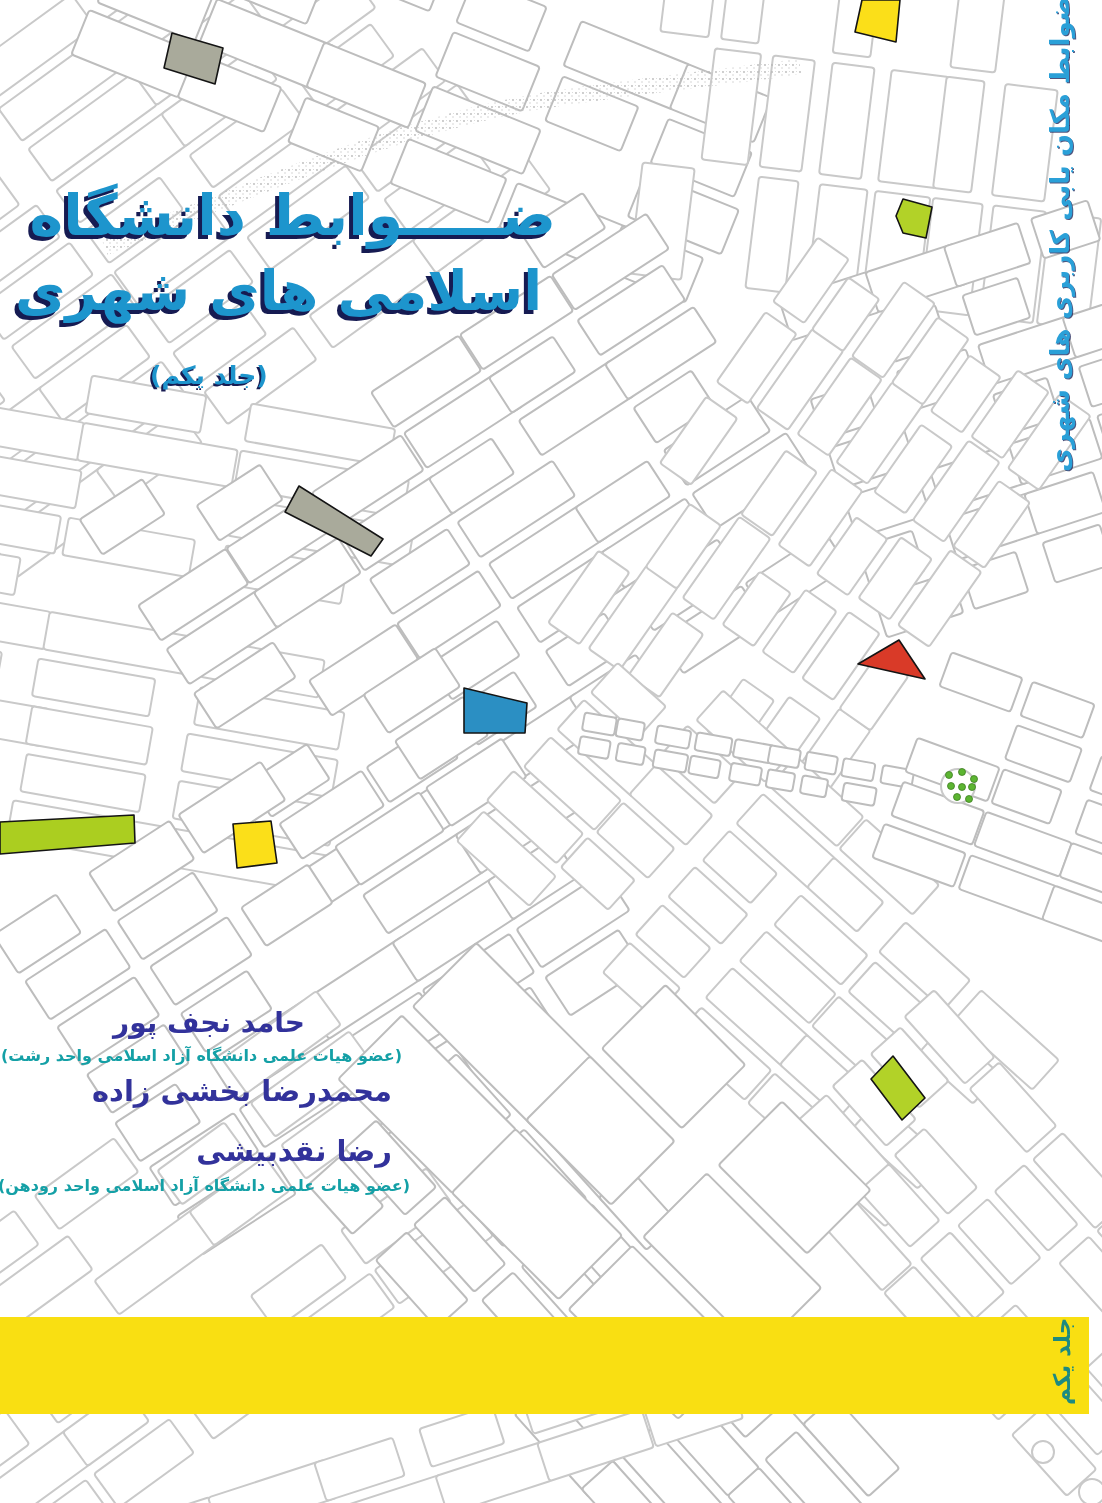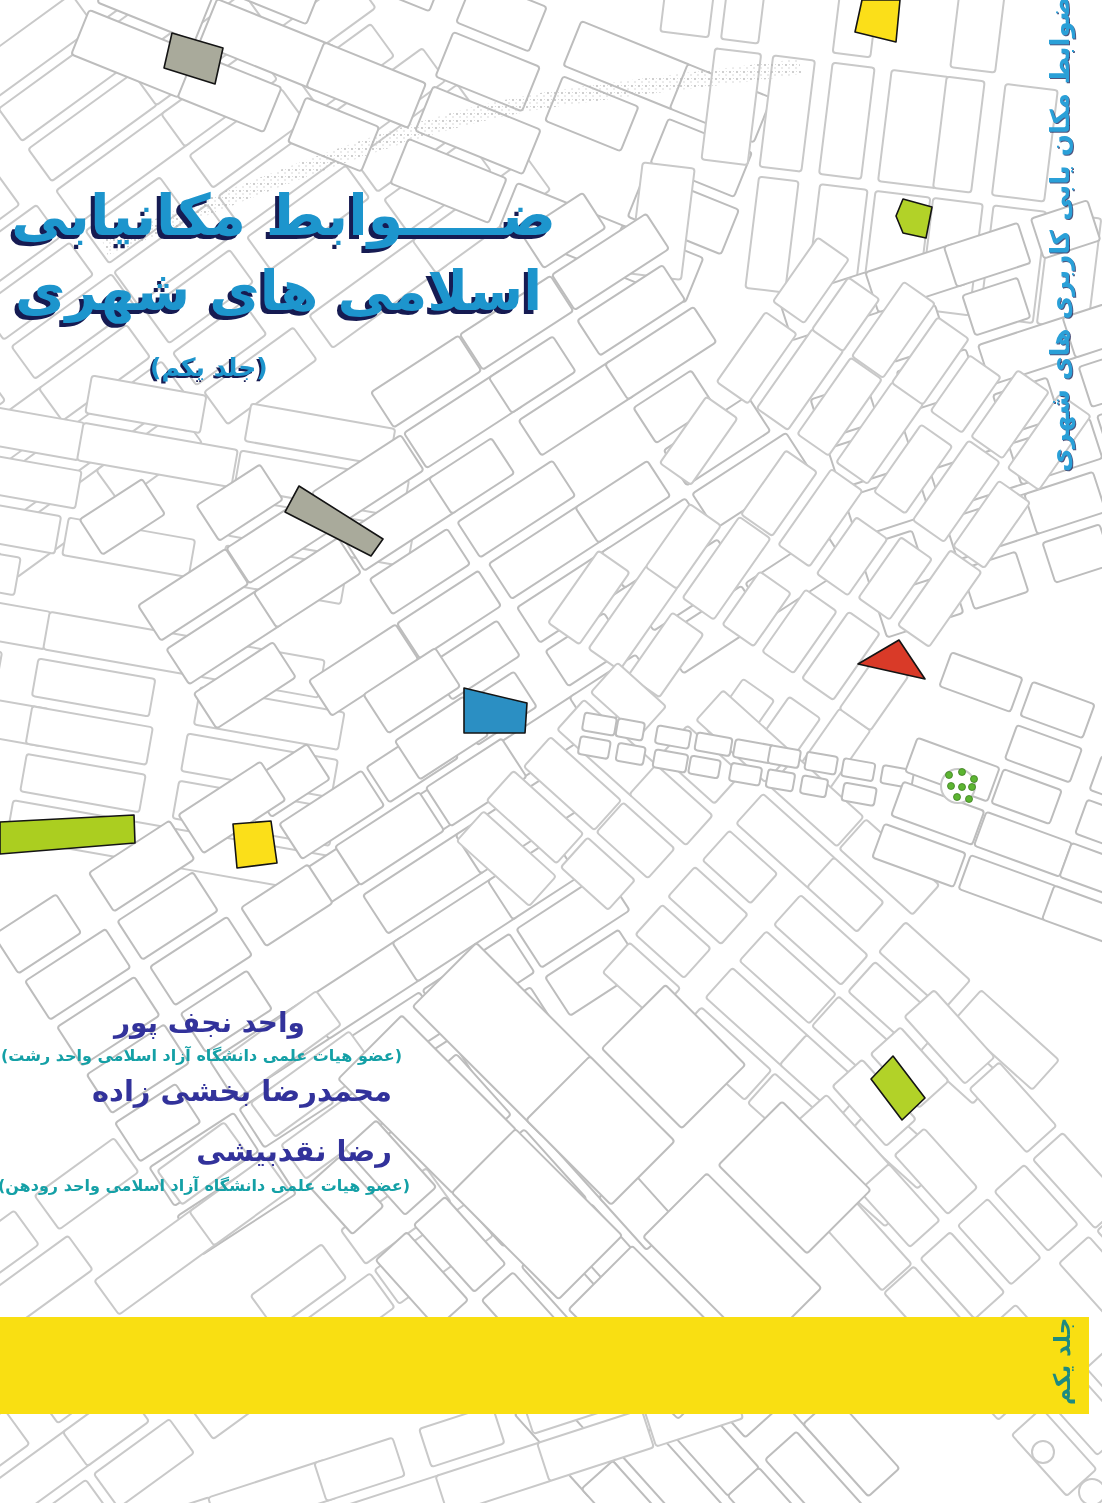--- a/index.html
+++ b/index.html
@@ -19,21 +19,21 @@
     color:var(--title-blue,#1d95cd);
     text-shadow:-4px 4px 0 var(--title-shadow,#161b52);
   }
   .title-l2{
     right:560px;top:256px;
     font-size:55px;font-weight:bold;
     color:var(--title-blue,#1d95cd);
     text-shadow:-4px 4px 0 var(--title-shadow,#161b52);
   }
   .volume-note{
-    left:150px;top:352px;
+    left:150px;top:360px;
     font-size:25px;font-weight:bold;
     color:var(--title-blue,#1d95cd);
     text-shadow:-2px 2px 0 var(--title-shadow,#161b52);
   }
   .spine{
     left:1044px;top:472px;
     transform:rotate(-90deg);transform-origin:0 0;
     font-size:26px;font-weight:bold;
     color:var(--spine-blue,#2aa0d8);
     text-shadow:-1px 1px 0 rgba(22,27,82,.75);
@@ -510,27 +510,27 @@
         <circle cx="962" cy="772" r="3.5" fill="#5cb531" stroke="#3e7d22" stroke-width="0.8"></circle>
         <circle cx="974" cy="779" r="3.5" fill="#5cb531" stroke="#3e7d22" stroke-width="0.8"></circle>
         <circle cx="951" cy="786" r="3.5" fill="#5cb531" stroke="#3e7d22" stroke-width="0.8"></circle>
         <circle cx="962" cy="787" r="3.5" fill="#5cb531" stroke="#3e7d22" stroke-width="0.8"></circle>
         <circle cx="972" cy="787" r="3.5" fill="#5cb531" stroke="#3e7d22" stroke-width="0.8"></circle>
         <circle cx="957" cy="797" r="3.5" fill="#5cb531" stroke="#3e7d22" stroke-width="0.8"></circle>
         <circle cx="969" cy="799" r="3.5" fill="#5cb531" stroke="#3e7d22" stroke-width="0.8"></circle>
       </g>
   </svg>
 
-  <div class="txt title-l1">ضـــــوابط مکانیابی</div>
+  <div class="txt title-l1">ضـــــوابط دانشگاه</div>
   <div class="txt title-l2">اسلامی های شهری</div>
   <div class="txt volume-note">(جلد یکم)</div>
 
   <div class="txt spine">ضوابط مکان یابی کاربری های شهری</div>
 
-  <div class="txt author name1">واحد نجف پور</div>
+  <div class="txt author name1">حامد نجف پور</div>
   <div class="txt affil affil1">(عضو هیات علمی دانشگاه آزاد اسلامی واحد رشت)</div>
   <div class="txt author name2">محمدرضا بخشی زاده</div>
   <div class="txt author name3">رضا نقدبیشی</div>
   <div class="txt affil affil2">(عضو هیات علمی دانشگاه آزاد اسلامی واحد رودهن)</div>
 
   <div class="band"></div>
   <div class="txt volume-vert">جلد یکم</div>
 
 </div>
 

